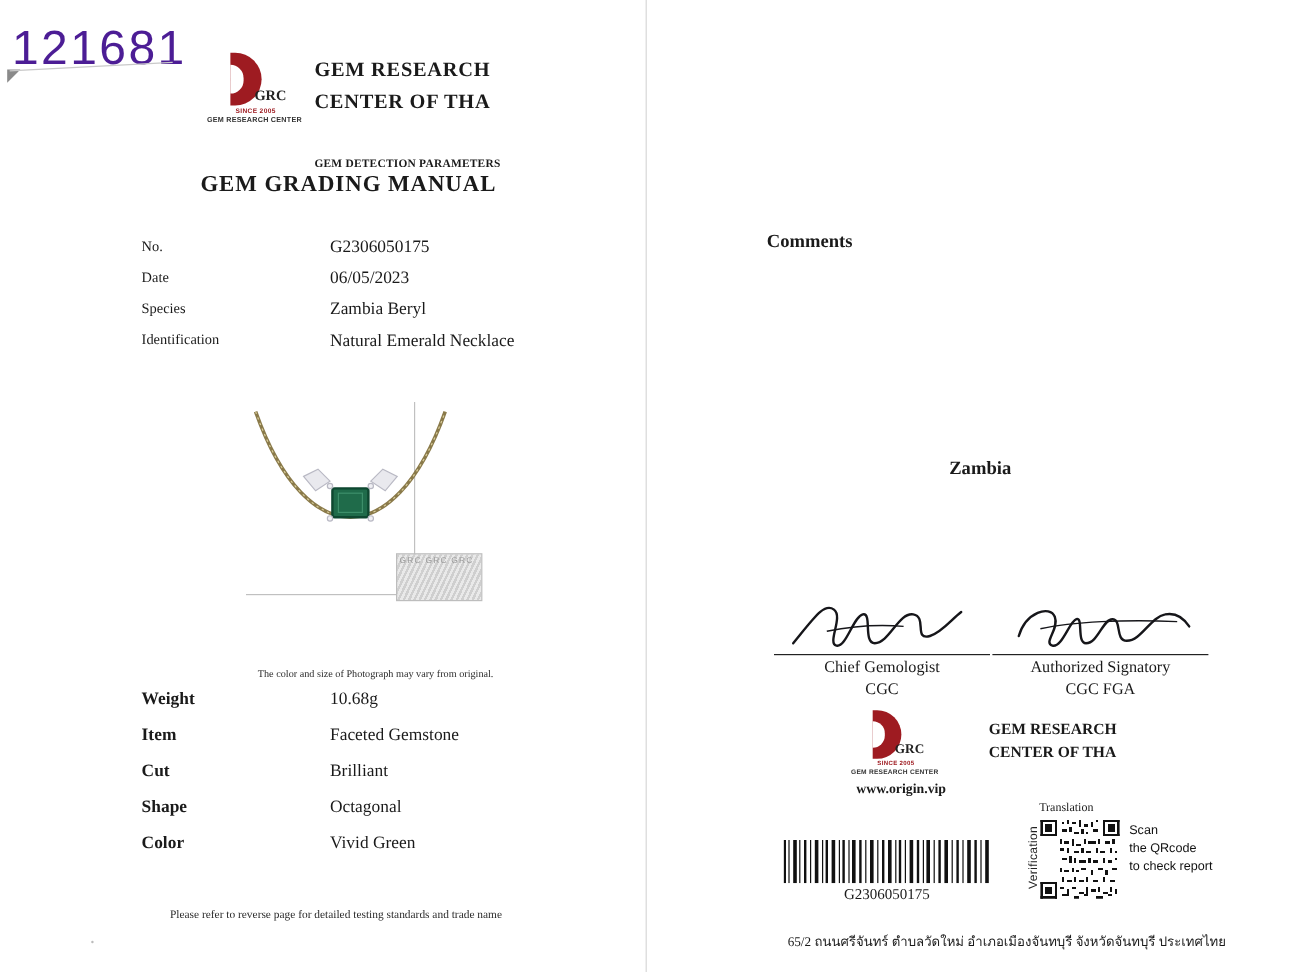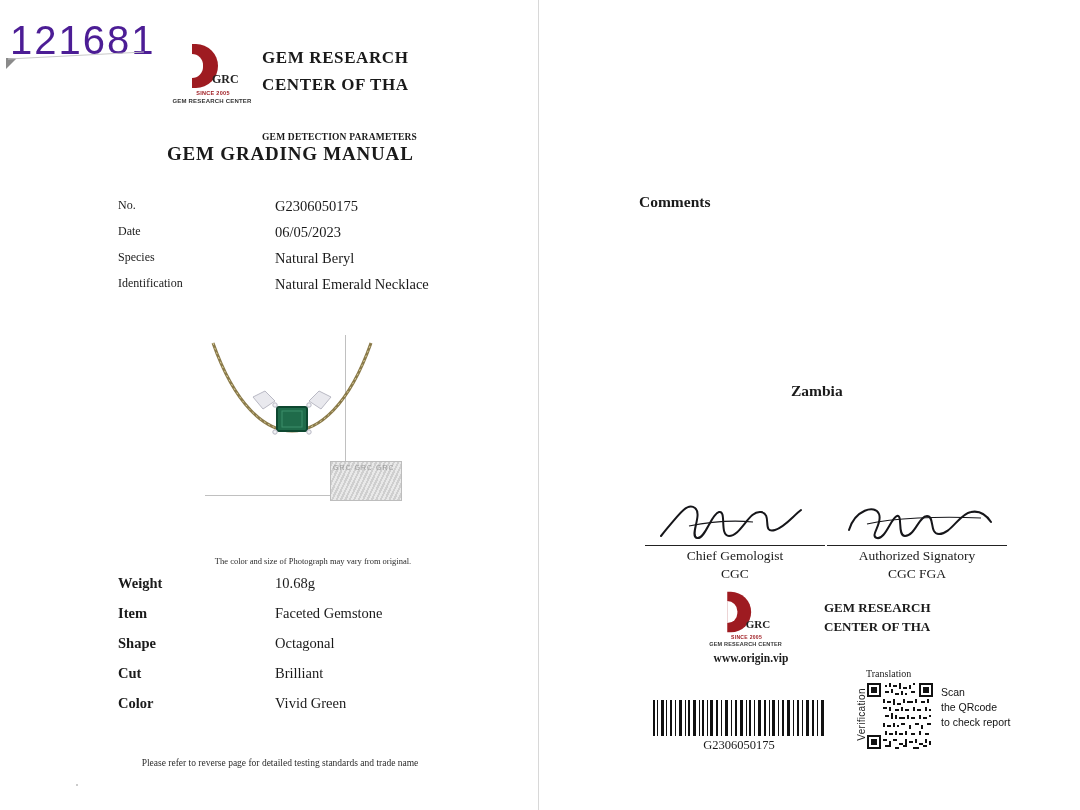--- a/index.html
+++ b/index.html
@@ -413,21 +413,21 @@
       <div class="field-row">
         <div class="field-label">No.</div>
         <div class="field-value">G2306050175</div>
       </div>
       <div class="field-row">
         <div class="field-label">Date</div>
         <div class="field-value">06/05/2023</div>
       </div>
       <div class="field-row">
         <div class="field-label">Species</div>
-        <div class="field-value">Natural Beryl</div>
+        <div class="field-value">Zambia Beryl</div>
       </div>
       <div class="field-row">
         <div class="field-label">Identification</div>
         <div class="field-value">Natural Emerald Necklace</div>
       </div>
     </div>
 
     <div class="photo-area">
       <div class="photo-frame-line-v"></div>
       <div class="photo-frame-line-h"></div>
@@ -453,26 +453,26 @@
     <div class="field-list2">
       <div class="field-row2">
         <div class="field-label">Weight</div>
         <div class="field-value">10.68g</div>
       </div>
       <div class="field-row2">
         <div class="field-label">Item</div>
         <div class="field-value">Faceted Gemstone</div>
       </div>
       <div class="field-row2">
+        <div class="field-label">Cut</div>
+        <div class="field-value">Brilliant</div>
+      </div>
+      <div class="field-row2">
         <div class="field-label">Shape</div>
         <div class="field-value">Octagonal</div>
-      </div>
-      <div class="field-row2">
-        <div class="field-label">Cut</div>
-        <div class="field-value">Brilliant</div>
       </div>
       <div class="field-row2">
         <div class="field-label">Color</div>
         <div class="field-value">Vivid Green</div>
       </div>
     </div>
 
     <div class="footnote-left">Please refer to reverse page for detailed testing standards and trade name</div>
     <div class="dot-left"></div>
   </div>
@@ -657,14 +657,15 @@
           <rect x="28" y="31" width="2" height="1"></rect>
         </g>
       </svg>
       <div class="qr-text">
         <div>Scan</div>
         <div>the QRcode</div>
         <div>to check report</div>
       </div>
     </div>
 
+    <div class="thai-footer">65/2 ถนนศรีจันทร์ ตำบลวัดใหม่ อำเภอเมืองจันทบุรี จังหวัดจันทบุรี ประเทศไทย</div>
   </div>
 </div>
 
 </body></html>

